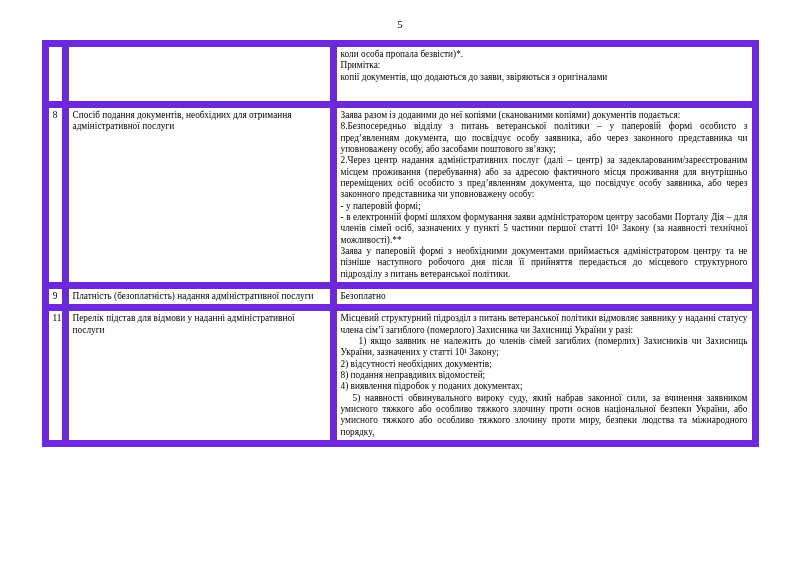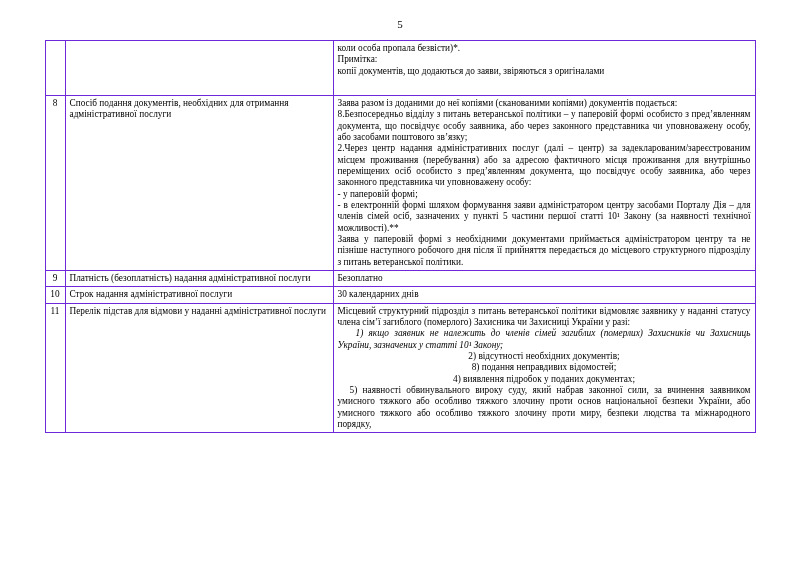--- a/index.html
+++ b/index.html
@@ -27,39 +27,39 @@
     margin-bottom: 10px;
     letter-spacing: 0;
   }
   table.doc-table {
     border-collapse: collapse;
     table-layout: fixed;
     margin: 0 auto;
     width: 710px;
   }
   table.doc-table td {
-    border: 1px solid #6d28d9;
+    border: 7px solid #6d28d9;
     vertical-align: top;
     padding: 2px 4px 2px 4px;
     font-size: 9.3px;
     line-height: 1.22;
   }
   col.c-num { width: 20px; }
   col.c-desc { width: 268px; }
   col.c-body { width: 422px; }
   .num-cell {
     text-align: center;
     font-size: 9.3px;
   }
   .p { margin: 0; }
   .p-just { text-align: justify; text-align-last: left; }
   .ital { }
   .indent-1 { text-indent: 12px; font-family: Liberation Serif, serif; }
-  .indent-2 { text-indent: 18px; font-style: italic; }
-  .center { text-align: center; }
+  .indent-2 { text-indent: 18px; }
+  .center { text-align: left; }
 </style>
 </head>
 <body>
 
 <div class="page">
 
   <div class="page-number">5</div>
 
   <table class="doc-table">
     <colgroup>
@@ -94,27 +94,20 @@
       </tr>
 
       <tr>
         <td class="num-cell">9</td>
         <td>Платність (безоплатність) надання адміністративної послуги</td>
         <td>
           <p class="p">Безоплатно</p>
         </td>
       </tr>
 
-      <tr>
-        <td class="num-cell">10</td>
-        <td>Строк надання адміністративної послуги</td>
-        <td>
-          <p class="p">30 календарних днів</p>
-        </td>
-      </tr>
 
       <tr>
         <td class="num-cell">11</td>
         <td>Перелік підстав для відмови у наданні адміністративної послуги</td>
         <td>
           <p class="p p-just">Місцевий структурний підрозділ з питань ветеранської політики відмовляє заявнику у наданні статусу члена сім’ї загиблого (померлого) Захисника чи Захисниці України у разі:</p>
           <p class="p p-just indent-2">1) якщо заявник не належить до членів сімей загиблих (померлих) Захисників чи Захисниць України, зазначених у статті 10¹ Закону;</p>
           <p class="p center">2) відсутності необхідних документів;</p>
           <p class="p center">8) подання неправдивих відомостей;</p>
           <p class="p center">4) виявлення підробок у поданих документах;</p>

